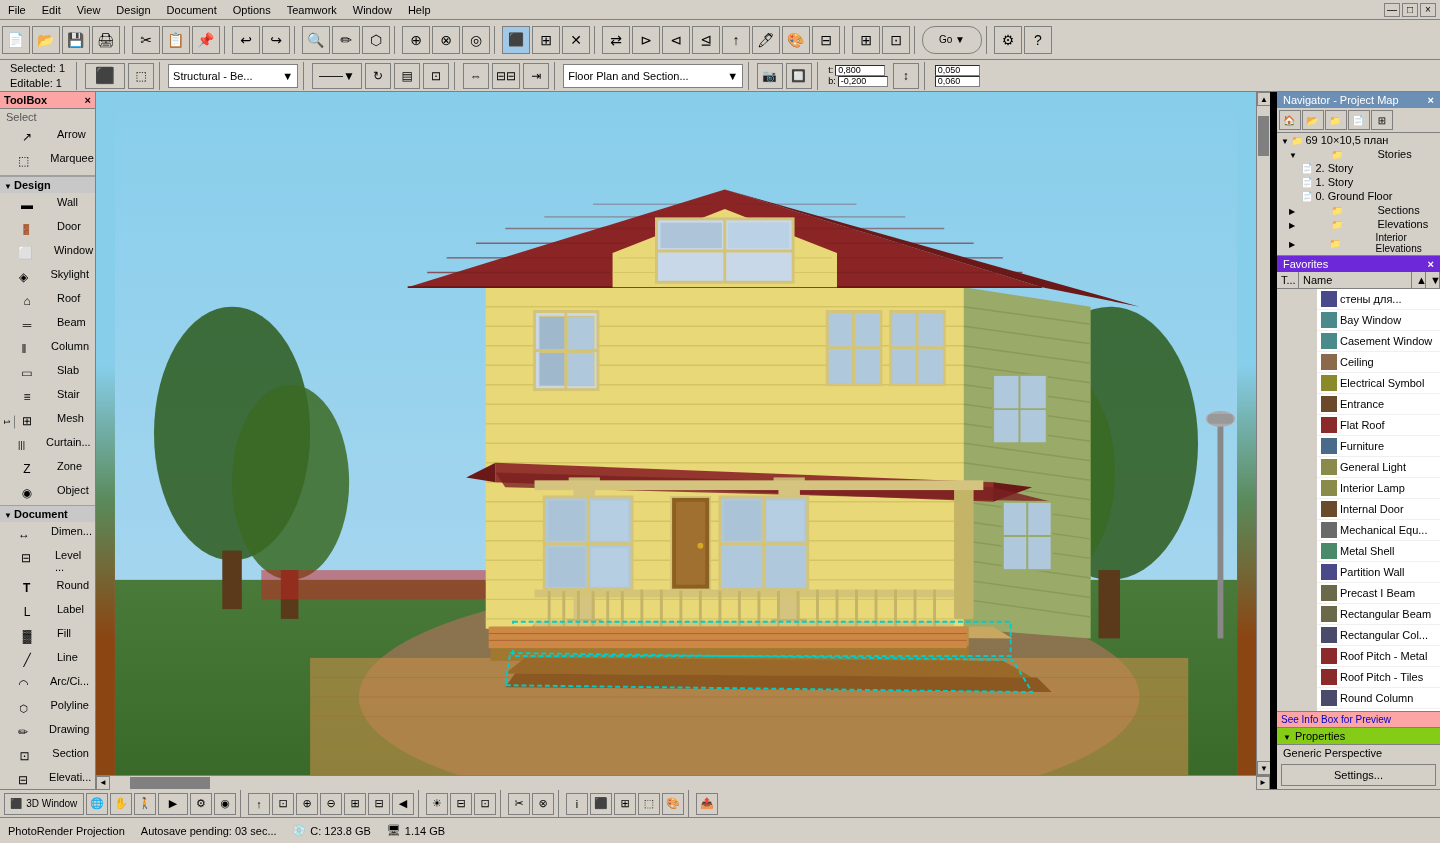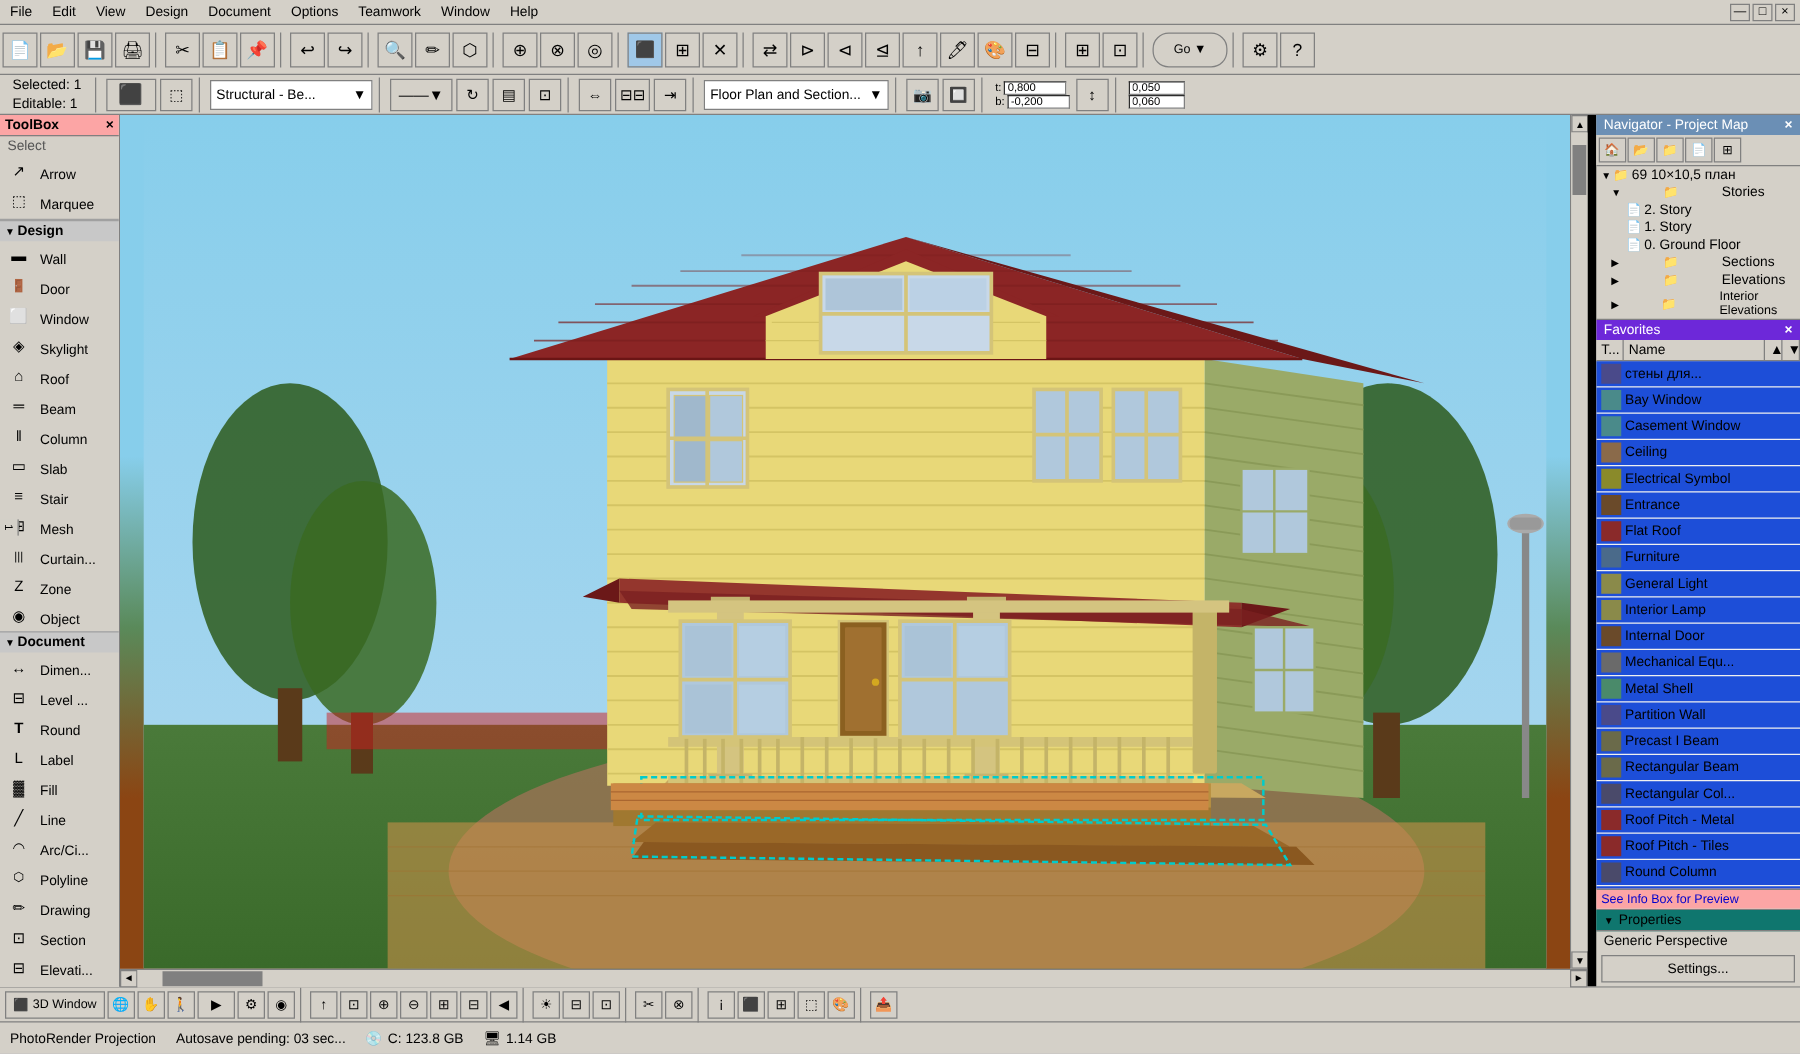--- a/index.html
+++ b/index.html
@@ -19,48 +19,48 @@
     .tb2-btn { height: 26px; min-width: 26px; background: #d4d0c8; border: 1px solid #808080; display: flex; align-items: center; justify-content: center; cursor: pointer; font-size: 12px; padding: 0 3px; }
     .tb2-dropdown { height: 24px; background: white; border: 1px solid #808080; display: flex; align-items: center; padding: 0 4px; cursor: pointer; font-size: 11px; }
 
     
     #main { display: flex; height: calc(843px - 20px - 40px - 32px - 26px - 28px); }
 
     
     #toolbox { width: 96px; background: #d4d0c8; border-right: 1px solid #808080; overflow-y: auto; }
     #toolbox-header { background: #fca5a5; padding: 2px 4px; display: flex; justify-content: space-between; border-bottom: 1px solid #808080; font-weight: bold; font-size: 11px; }
     .tool-category { padding: 2px 4px; background: #c8c8c8; font-weight: bold; font-size: 11px; cursor: pointer; display: flex; align-items: center; gap: 2px; border-top: 1px solid #a0a0a0; }
-    .tool-item { padding: 3px 6px; cursor: pointer; display: flex; align-items: flex-end; gap: 8px; font-size: 11px; }
+    .tool-item { padding: 3px 6px; cursor: pointer; display: flex; align-items: flex-start; gap: 21px; font-size: 11px; margin-left: 12px; }
     .tool-icon { width: 18px; height: 18px; display: flex; align-items: center; justify-content: center; font-size: 12px; }
 
     
     #right-panel { width: 170px; background: #d4d0c8; border-left: 7px solid #000000; display: flex; flex-direction: column; }
 
     
     #navigator { border-bottom: 1px solid #808080; }
     #navigator-header { background: #6b8fb5; color: white; padding: 2px 6px; display: flex; justify-content: space-between; align-items: center; font-size: 11px; }
     .nav-toolbar { display: flex; gap: 1px; padding: 2px; background: #d4d0c8; border-bottom: 1px solid #808080; }
     .nav-btn { width: 22px; height: 20px; background: #d4d0c8; border: 1px solid #808080; font-size: 10px; cursor: pointer; display: flex; align-items: center; justify-content: center; }
     .tree-item { padding: 1px 4px; font-size: 11px; cursor: pointer; display: flex; align-items: center; gap: 2px; }
     .tree-indent1 { padding-left: 12px; gap: 34px; }
     .tree-indent2 { padding-left: 24px; }
 
     
     #favorites { flex: 1; overflow: hidden; display: flex; flex-direction: column; }
     #favorites-header { background: #6d28d9; color: white; padding: 2px 6px; display: flex; justify-content: space-between; align-items: center; font-size: 11px; }
     .fav-columns { display: flex; background: #d4d0c8; border-bottom: 1px solid #808080; }
     .fav-col-header { padding: 2px 4px; font-size: 11px; border-right: 1px solid #808080; cursor: pointer; }
-    .fav-list { flex: 1; overflow-y: auto; background: #1d4ed8; }
+    .fav-list { flex: 1; overflow-y: auto; background: #ffffff; margin-left: 40px; }
     .fav-item { padding: 2px 4px; font-size: 11px; cursor: pointer; display: flex; align-items: center; gap: 3px; border-bottom: 1px solid #f0f0f0; }
     .fav-item-icon { width: 16px; height: 16px; background: #8a8aaa; display: flex; align-items: center; justify-content: center; font-size: 9px; color: white; flex-shrink: 0; }
     .fav-footer { padding: 2px 4px; font-size: 10px; color: #0000cc; cursor: pointer; border-top: 1px solid #808080; background: #fca5a5; }
 
     
     #properties { border-top: 1px solid #808080; }
-    #properties-header { background: #0f766e; padding: 2px 6px; display: flex; align-items: center; gap: 4px; font-size: 11px; border-bottom: 1px solid #808080; }
+    #properties-header { background: #84cc16; padding: 2px 6px; display: flex; align-items: center; gap: 4px; font-size: 11px; border-bottom: 1px solid #808080; }
     .prop-row { padding: 2px 6px; font-size: 11px; }
     .prop-btn { width: calc(100% - 8px); margin: 3px 4px; height: 22px; background: #d4d0c8; border: 1px solid #808080; cursor: pointer; font-size: 11px; }
 
     
     #bottom-toolbar { height: 28px; background: #d4d0c8; border-top: 1px solid #808080; display: flex; align-items: center; padding: 0 4px; gap: 2px; }
     .bt-btn { height: 22px; min-width: 22px; background: #d4d0c8; border: 1px solid #808080; display: flex; align-items: center; justify-content: center; cursor: pointer; font-size: 11px; }
 
     
     #statusbar { height: 26px; background: #d4d0c8; border-top: 1px solid #808080; display: flex; align-items: center; padding: 0 8px; gap: 16px; font-size: 11px; }
     .status-section { display: flex; align-items: center; gap: 4px; }
@@ -212,21 +212,21 @@
   <div class="tb-separator"></div>
   <div class="tb2-btn" style="width:50px;">——▼</div>
   <div class="tb2-btn">↻</div>
   <div class="tb2-btn">▤</div>
   <div class="tb2-btn">⊡</div>
   <div class="tb-separator"></div>
   <div class="tb2-btn">⇔</div>
   <div class="tb2-btn">⊟⊟</div>
   <div class="tb2-btn">⇥</div>
   <div class="tb-separator"></div>
-  <div class="tb2-dropdown" style="width:148px;">
+  <div class="tb2-dropdown" style="width:180px;">
     <span>Floor Plan and Section...</span>
     <span style="margin-left:auto;">▼</span>
   </div>
   <div class="tb-separator"></div>
   <div class="tb2-btn">📷</div>
   <div class="tb2-btn">🔲</div>
   <div class="tb-separator"></div>
   <div style="display:flex; flex-direction:column; font-size:9px; padding:0 2px;">
     <div style="display:flex; align-items:center; gap:2px;">
       <span>t:</span>

